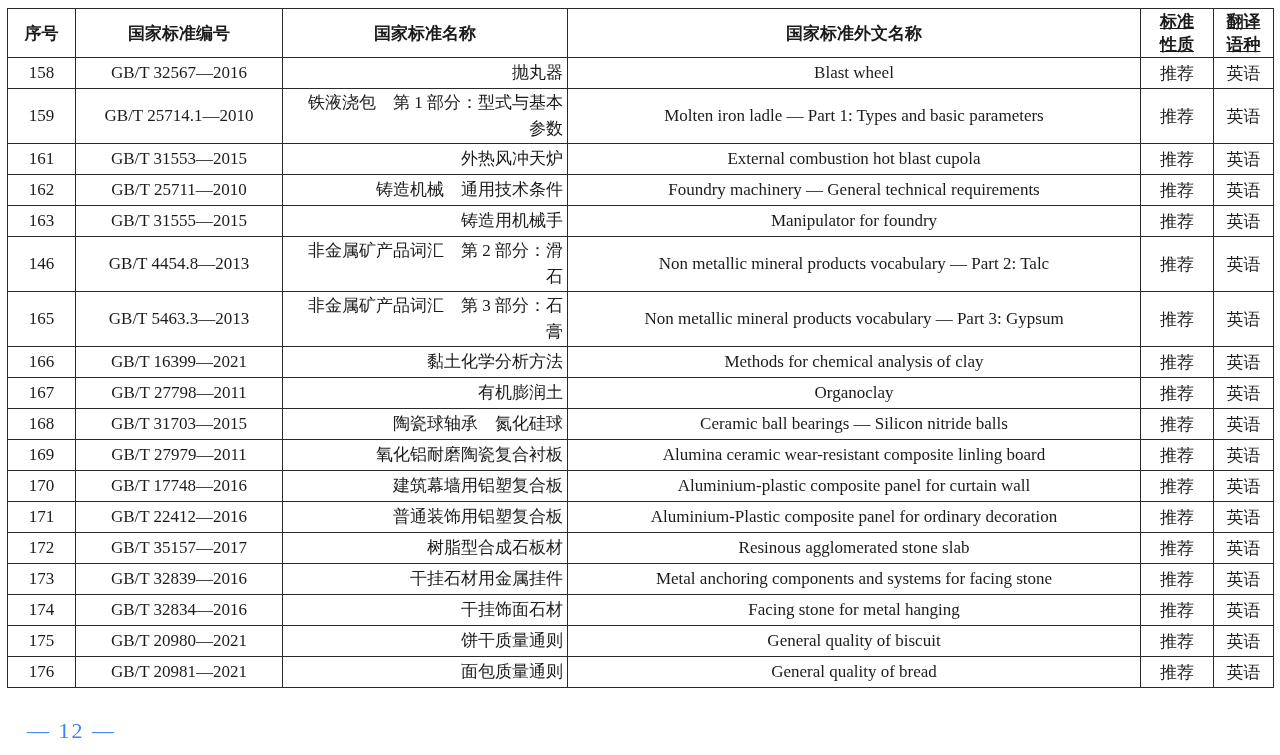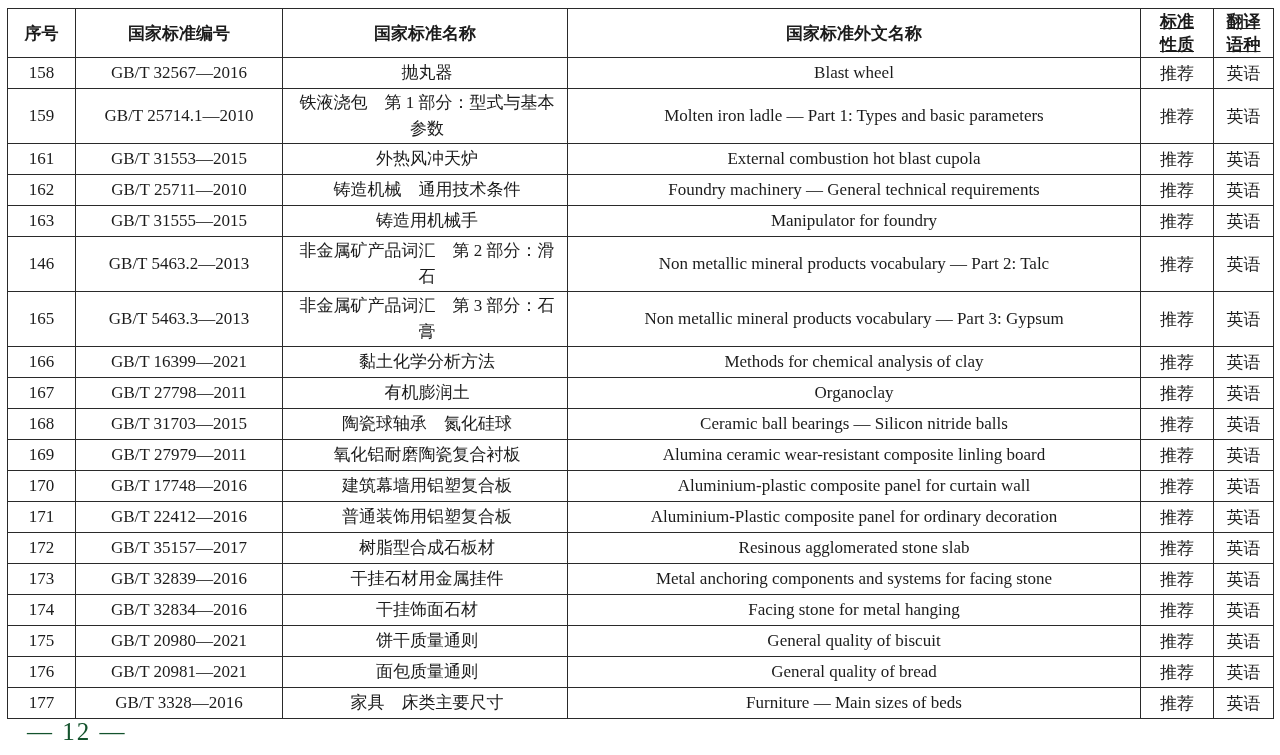--- a/index.html
+++ b/index.html
@@ -51,35 +51,35 @@
   }
   td.cell-serial,
   td.cell-code,
   td.cell-name-en,
   td.cell-nature,
   td.cell-language {
     text-align: center;
     white-space: nowrap;
   }
   td.cell-name-zh {
-    text-align: center;
+    text-align: right;
     padding: 1px 4px 1px 8px;
     line-height: 26px;
     white-space: pre; 
   }
   td.cell-name-en {
     font-size: 17px;
   }
   .page-footer {
     position: absolute;
     left: 27px;
     top: 718px;
-    font-size: 25px;
+    font-size: 22px;
     letter-spacing: 2px;
-    color: #14532d;
+    color: #3b82f6;
   }
 </style>
 </head>
 <body>
 
 <div class="page">
 
   <table class="standards">
     <colgroup>
       <col style="width:68px">
@@ -142,21 +142,21 @@
         <tr>
           <td class="cell-serial">163</td>
           <td class="cell-code">GB/T 31555—2015</td>
           <td class="cell-name-zh">铸造用机械手</td>
           <td class="cell-name-en">Manipulator for foundry</td>
           <td class="cell-nature">推荐</td>
           <td class="cell-language">英语</td>
         </tr>
         <tr>
           <td class="cell-serial">146</td>
-          <td class="cell-code">GB/T 5463.2—2013</td>
+          <td class="cell-code">GB/T 4454.8—2013</td>
           <td class="cell-name-zh">非金属矿产品词汇　第 2 部分：滑
 石</td>
           <td class="cell-name-en">Non metallic mineral products vocabulary — Part 2: Talc</td>
           <td class="cell-nature">推荐</td>
           <td class="cell-language">英语</td>
         </tr>
         <tr>
           <td class="cell-serial">165</td>
           <td class="cell-code">GB/T 5463.3—2013</td>
           <td class="cell-name-zh">非金属矿产品词汇　第 3 部分：石
@@ -246,26 +246,18 @@
           <td class="cell-language">英语</td>
         </tr>
         <tr>
           <td class="cell-serial">176</td>
           <td class="cell-code">GB/T 20981—2021</td>
           <td class="cell-name-zh">面包质量通则</td>
           <td class="cell-name-en">General quality of bread</td>
           <td class="cell-nature">推荐</td>
           <td class="cell-language">英语</td>
         </tr>
-        <tr>
-          <td class="cell-serial">177</td>
-          <td class="cell-code">GB/T 3328—2016</td>
-          <td class="cell-name-zh">家具　床类主要尺寸</td>
-          <td class="cell-name-en">Furniture — Main sizes of beds</td>
-          <td class="cell-nature">推荐</td>
-          <td class="cell-language">英语</td>
-        </tr>
       </tbody>
   </table>
 
   <div class="page-footer">— 12 —</div>
 
 </div>
 
 </body></html>

